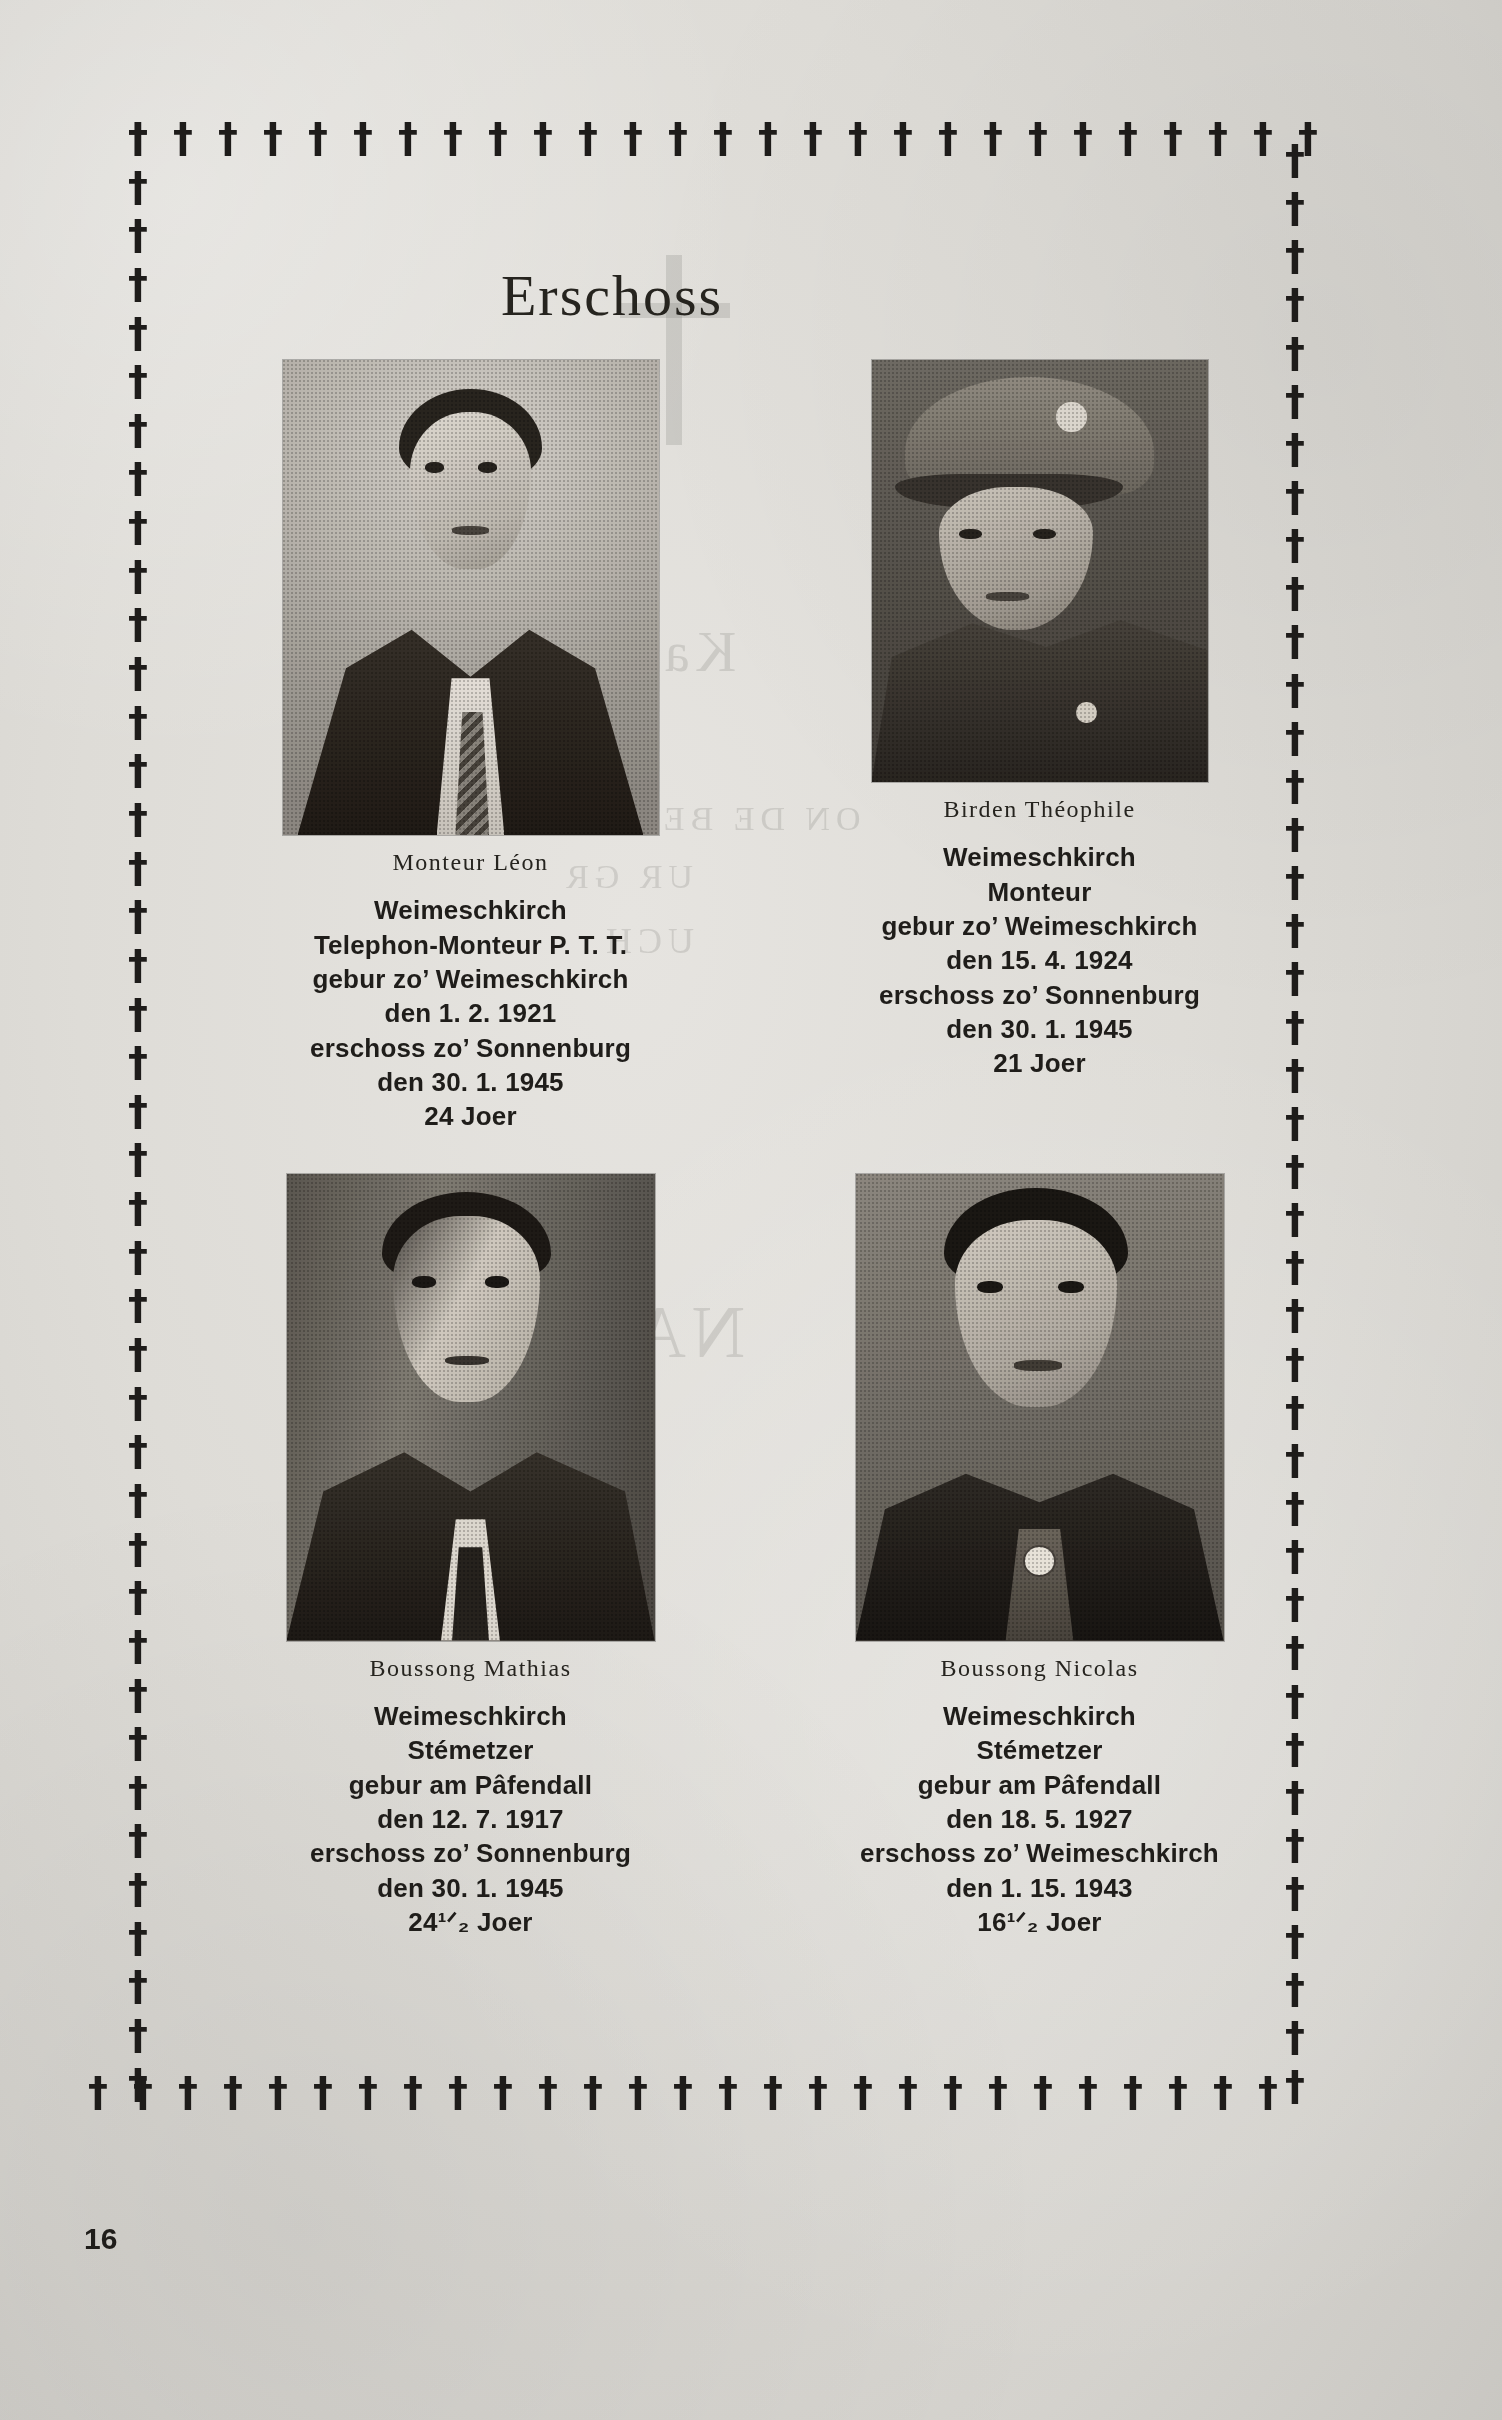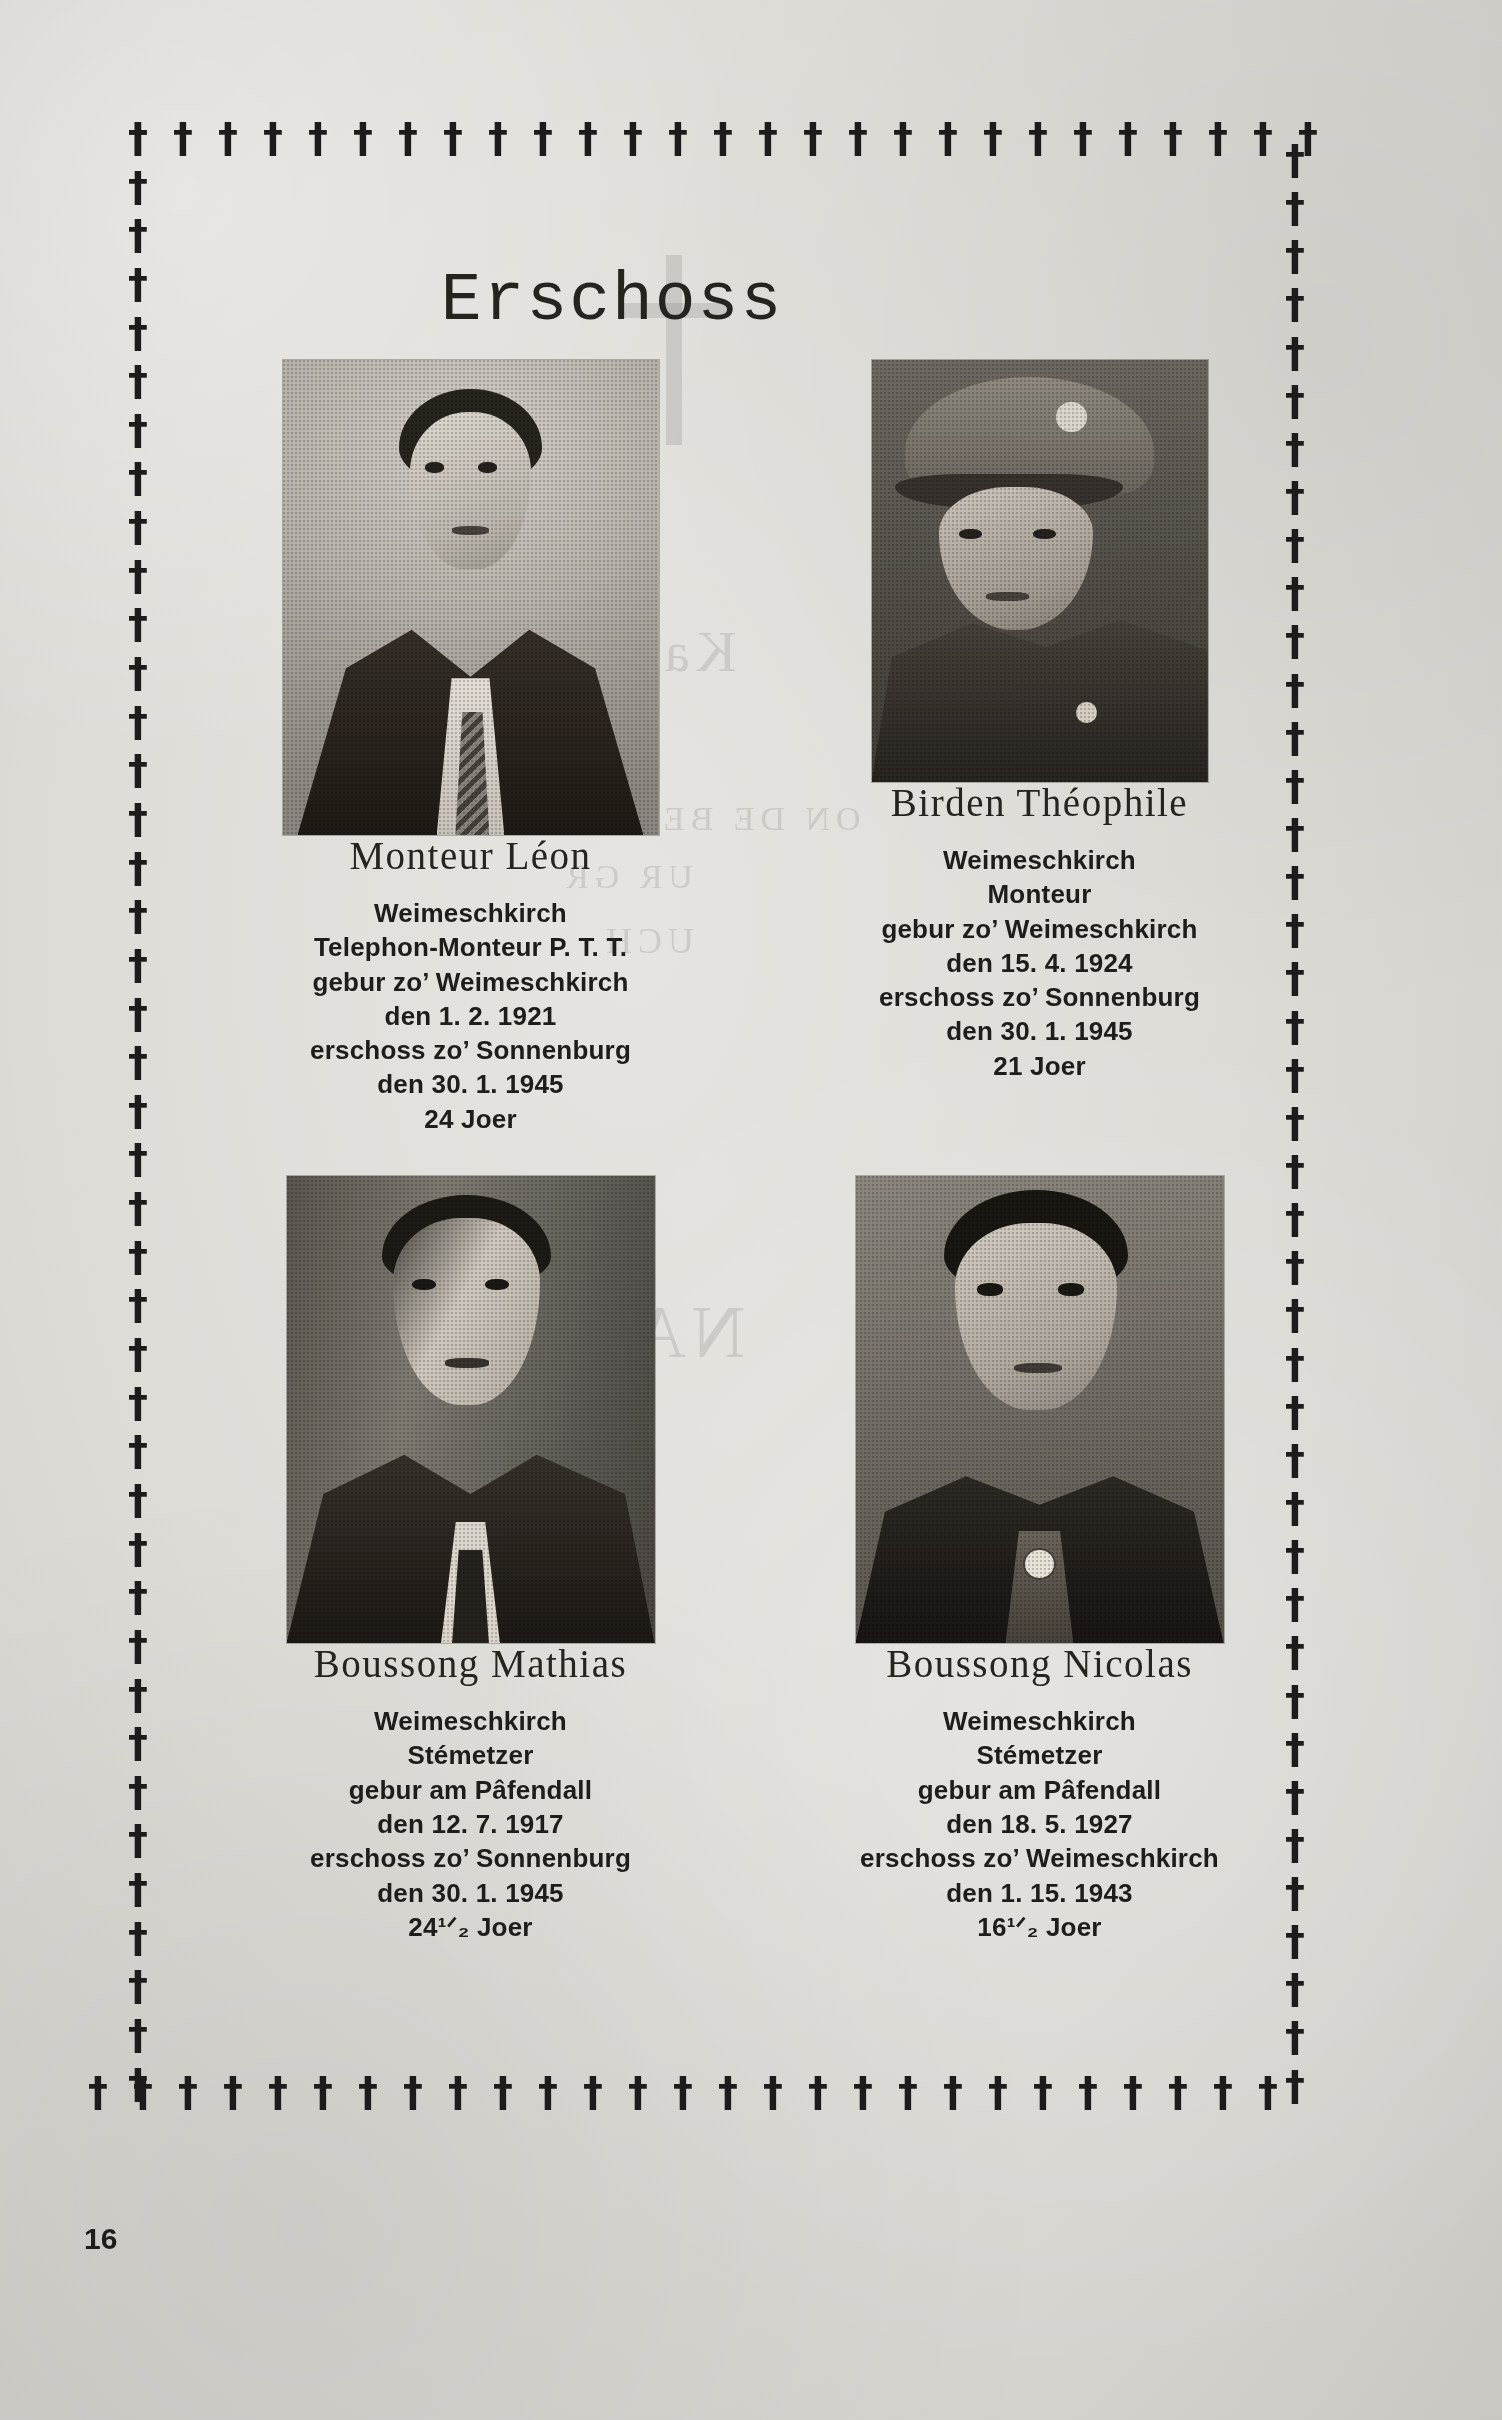--- a/index.html
+++ b/index.html
@@ -103,23 +103,23 @@
   #border-left  { left: 128px;  top: 118px;  height: 1986px; }
   #border-right { left: 1285px; top: 140px;  height: 1966px; }
 
   
   #heading {
     position: absolute;
     left: 0;
     top: 262px;
     width: 1224px;
     text-align: center;
-    font-size: 68px;
+    font-size: 58px;
     color: #26241f;
-    font-family: Liberation Mono, monospace;
+    font-family: Liberation Serif, serif;
     letter-spacing: 2px;
   }
 
   
   #entries {
     position: absolute;
     left: 200px;
     top: 360px;
     width: 1110px;
     display: grid;
@@ -245,22 +245,23 @@
   .ph4 .face { position: absolute; left: 27%; top: 10%; width: 44%; height: 40%; background: linear-gradient(160deg,#cdc7bd 0%, #ada79e 65%, #8e8881 100%); border-radius: 46% 46% 46% 46% / 34% 34% 66% 66%; }
   .ph4 .eye { position: absolute; top: 23%; width: 7%; height: 2.6%; background: #201d19; border-radius: 45%; }
   .ph4 .eye.l { left: 33%; }
   .ph4 .eye.r { left: 55%; }
   .ph4 .mouth { position: absolute; left: 43%; top: 40%; width: 13%; height: 2.2%; background: #443f39; border-radius: 40%; }
   .ph4 .tunic { position: absolute; left: 0; bottom: 0; width: 100%; height: 38%; background: linear-gradient(180deg,#332f2a 0%, #1d1a17 100%); clip-path: polygon(0% 100%, 8% 26%, 30% 6%, 50% 22%, 70% 6%, 92% 26%, 100% 100%); }
   .ph4 .collar { position: absolute; left: 40%; bottom: 0; width: 20%; height: 24%; background: linear-gradient(180deg,#6b655c 0%, #4a453e 100%); clip-path: polygon(22% 0%, 78% 0%, 96% 100%, 4% 100%); }
   .ph4 .button { position: absolute; left: 46%; bottom: 14%; width: 8%; height: 6%; background: #e2ddd4; border-radius: 50%; box-shadow: 0 0 0 2px rgba(40,36,32,0.4); }
 
   .name {
+    margin-top: 14px;
     font-family: "Liberation Serif", serif;
-    font-size: 39px;
+    font-size: 24px;
     color: #26241f;
     letter-spacing: 1.5px;
     text-align: center;
     line-height: 1.1;
   }
   .details {
     margin-top: 18px;
     text-align: center;
     font-family: "Liberation Sans", sans-serif;
     font-weight: 700;

